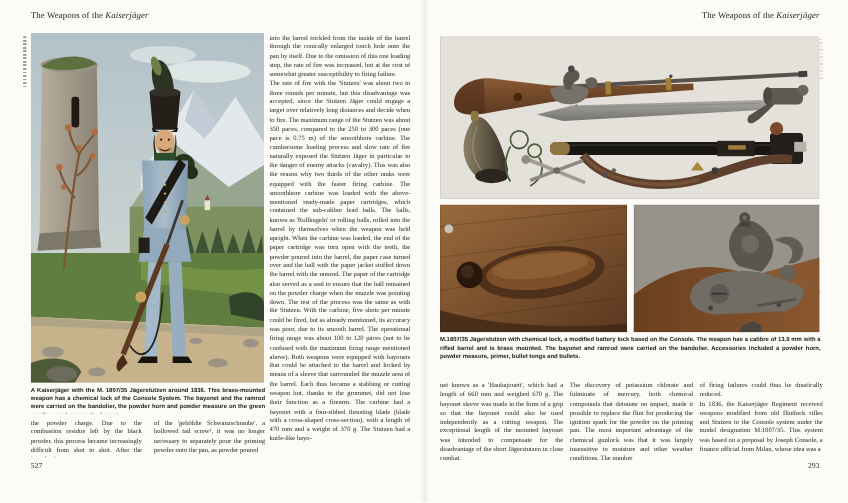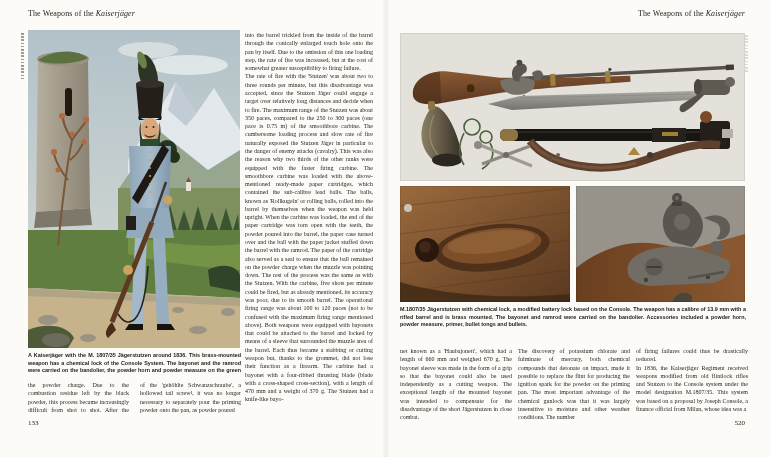--- a/index.html
+++ b/index.html
@@ -192,21 +192,21 @@
   </div>
   <div class="body-col footer-col fc2">
     <p>of the 'gehöhlte Schwanzschraube', a hollowed tail screw¹, it was no longer necessary to separately pour the priming powder onto the pan, as powder poured</p>
   </div>
 
   <div class="body-col main-col">
     <p>into the barrel trickled from the inside of the barrel through the conically enlarged touch hole onto the pan by itself. Due to the omission of this one loading step, the rate of fire was increased, but at the cost of somewhat greater susceptibility to firing failure.</p>
     <p>The rate of fire with the 'Stutzen' was about two to three rounds per minute, but this disadvantage was accepted, since the Stutzen Jäger could engage a target over relatively long distances and decide when to fire. The maximum range of the Stutzen was about 350 paces, compared to the 250 to 300 paces (one pace is 0.75 m) of the smoothbore carbine. The cumbersome loading process and slow rate of fire naturally exposed the Stutzen Jäger in particular to the danger of enemy attacks (cavalry). This was also the reason why two thirds of the other ranks were equipped with the faster firing carbine. The smoothbore carbine was loaded with the above-mentioned ready-made paper cartridges, which contained the sub-calibre lead balls. The balls, known as 'Rollkugeln' or rolling balls, rolled into the barrel by themselves when the weapon was held upright. When the carbine was loaded, the end of the paper cartridge was torn open with the teeth, the powder poured into the barrel, the paper case turned over and the ball with the paper jacket stuffed down the barrel with the ramrod. The paper of the cartridge also served as a seal to ensure that the ball remained on the powder charge when the muzzle was pointing down. The rest of the process was the same as with the Stutzen. With the carbine, five shots per minute could be fired, but as already mentioned, its accuracy was poor, due to its smooth barrel. The operational firing range was about 100 to 120 paces (not to be confused with the maximum firing range mentioned above). Both weapons were equipped with bayonets that could be attached to the barrel and locked by means of a sleeve that surrounded the muzzle area of the barrel. Each thus became a stabbing or cutting weapon but, thanks to the grommet, did not lose their function as a firearm. The carbine had a bayonet with a four-ribbed thrusting blade (blade with a cross-shaped cross-section), with a length of 470 mm and a weight of 370 g. The Stutzen had a knife-like bayo-</p>
   </div>
 
-  <div class="page-num pn-left">133</div>
+  <div class="page-num pn-left">527</div>
 
   <div class="credit-strip cs-right"></div>
 
   <div class="fig photo1">
     <svg width="345" height="148" viewBox="0 0 345 148">
       <defs>
         <linearGradient id="wood1" x1="0" y1="0" x2="0" y2="1">
           <stop offset="0" stop-color="#8a5a34"></stop>
             <stop offset="1" stop-color="#5e3a22"></stop>
         </linearGradient>
@@ -353,15 +353,15 @@
     <p>net known as a 'Haubajonett', which had a length of 660 mm and weighed 670 g. The bayonet sleeve was made in the form of a grip so that the bayonet could also be used independently as a cutting weapon. The exceptional length of the mounted bayonet was intended to compensate for the disadvantage of the short Jägerstutzen in close combat.</p>
   </div>
   <div class="body-col rcol rc2">
     <p>The discovery of potassium chlorate and fulminate of mercury, both chemical compounds that detonate on impact, made it possible to replace the flint for producing the ignition spark for the powder on the priming pan. The most important advantage of the chemical gunlock was that it was largely insensitive to moisture and other weather conditions. The number</p>
   </div>
   <div class="body-col rcol rc3">
     <p>of firing failures could thus be drastically reduced.</p>
     <p>In 1836, the Kaiserjäger Regiment received weapons modified from old flintlock rifles and Stutzen to the Console system under the model designation M.1807/35. This system was based on a proposal by Joseph Console, a finance official from Milan, whose idea was a</p>
   </div>
 
-  <div class="page-num pn-right">520</div>
+  <div class="page-num pn-right">293</div>
 
 </div>
 
 </body></html>

